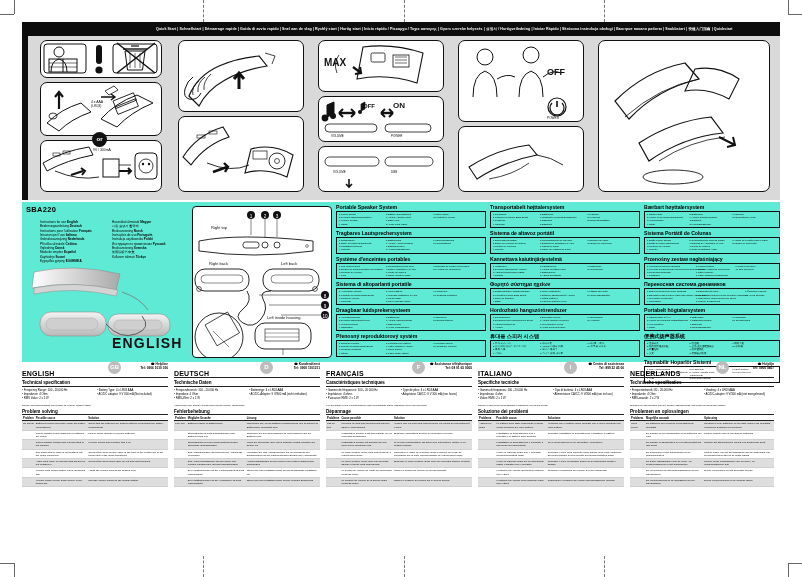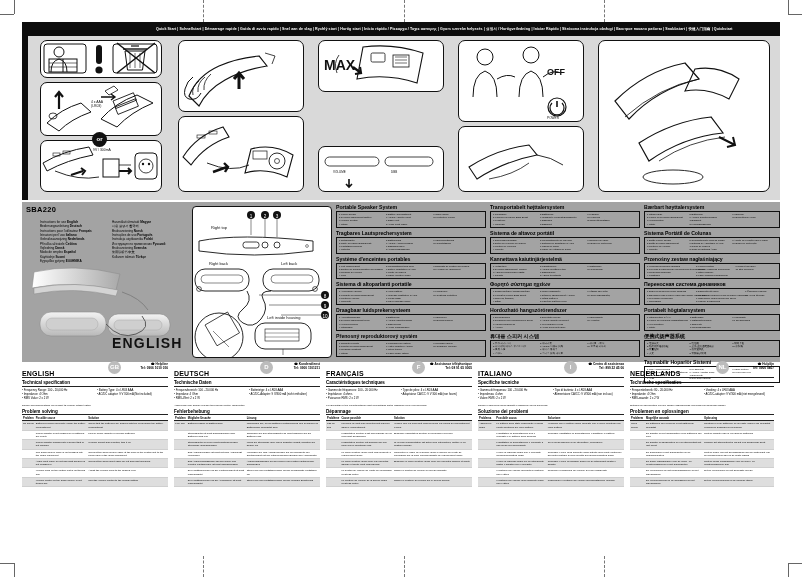--- a/index.html
+++ b/index.html
@@ -17,21 +17,21 @@
   .quickline{position:absolute;left:128px;top:3px;width:620px;height:9px;color:#fff;font-size:3.6px;
        letter-spacing:.1px;white-space:nowrap;font-weight:bold;line-height:9px;background:#0d0d0d;}
   .qsblack{position:absolute;left:0px;top:0px;width:752px;height:14px;background:#0d0d0d;}
 
   .panel{position:absolute;background:#fff;border:1.6px solid #111;border-radius:7px;box-sizing:border-box;}
   .pnl-flat{border-radius:4px;}
 
   .bigtext{position:absolute;font-weight:bold;color:#111;}
 
   
-  .mid{position:absolute;left:22px;top:202px;width:758px;height:160px;background:#a3a3a3;}
+  .mid{position:absolute;left:22px;top:202px;width:758px;height:160px;background:#5eead4;}
   .model{position:absolute;left:4px;top:3px;font-size:7.5px;font-weight:bold;letter-spacing:.3px;}
   .langcols{position:absolute;left:18px;top:18px;width:150px;font-size:3.1px;line-height:4.35px;}
   .langcols .lc{float:left;width:72px;}
   .langcols .b{font-weight:bold;}
   .philips{position:absolute;left:90px;top:133px;font-size:14px;font-weight:bold;letter-spacing:1.2px;color:#111;}
 
   
   .flist{position:absolute;}
   .fhead{font-size:5.2px;font-weight:bold;margin:0 0 1px 0;line-height:6px;letter-spacing:-.05px;}
   .fbox{border:.7px solid #111;padding:1px 2px;display:flex;gap:2px;}
@@ -171,23 +171,42 @@
         <svg width="123" height="49" viewBox="0 0 123 49">
           <path d="M44 6 q30 -4 60 6 l-6 30 q-30 -10 -60 -4 z" fill="none" stroke="#111" stroke-width="1.1"></path>
           <rect x="52" y="12" width="14" height="9" rx="1.5" fill="none" stroke="#111" stroke-width=".8"></rect>
           <rect x="74" y="14" width="16" height="12" fill="none" stroke="#111" stroke-width=".8"></rect>
           <line x1="76" y1="16" x2="88" y2="16" stroke="#111" stroke-width=".6"></line>
           <line x1="76" y1="19" x2="88" y2="19" stroke="#111" stroke-width=".6"></line>
           <line x1="76" y1="22" x2="88" y2="22" stroke="#111" stroke-width=".6"></line>
           <path d="M20 14 q-6 8 -2 18" fill="none" stroke="#111" stroke-width=".8"></path>
           <path d="M34 26 l8 6 m-1 -6 l1 6 l-6 1" stroke="#111" stroke-width="2.2" fill="none"></path>
         </svg>
-        <div class="bigtext" style="left:5px;top:16px;font-size:14px;">MAX</div>
-      </div>
-
+        <div class="bigtext" style="left:5px;top:16px;font-size:10px;">MAX</div>
+      </div>
+
+      <div class="panel" style="left:290px;top:74px;width:126px;height:46px;">
+        <svg width="123" height="43" viewBox="0 0 123 43">
+          <path d="M8 8 l0 12 m0 -12 l7 -3 l0 12 l-7 3" fill="#111" stroke="#111" stroke-width="1"></path>
+          <circle cx="6" cy="21" r="3.4" fill="#111"></circle>
+            <circle cx="14" cy="19" r="3" fill="#111"></circle>
+          <line x1="20" y1="16" x2="36" y2="16" stroke="#111" stroke-width="2.4"></line>
+          <path d="M20 16 l4 -4 m-4 4 l4 4 M36 16 l-4 -4 m4 4 l-4 4" stroke="#111" stroke-width="2" fill="none"></path>
+          <path d="M42 7 l0 7 m0 -7 l4 -2 l0 7 l-4 2" fill="#111" stroke="#111" stroke-width=".7"></path>
+          <circle cx="41" cy="15" r="2" fill="#111"></circle>
+          <line x1="62" y1="16" x2="74" y2="16" stroke="#111" stroke-width="2.4"></line>
+          <path d="M62 16 l4 -4 m-4 4 l4 4 M74 16 l-4 -4 m4 4 l-4 4" stroke="#111" stroke-width="2" fill="none"></path>
+          <rect x="6" y="27" width="52" height="8" rx="4" fill="none" stroke="#111" stroke-width=".8"></rect>
+          <rect x="66" y="27" width="46" height="8" rx="4" fill="none" stroke="#111" stroke-width=".8"></rect>
+          <text x="12" y="40" font-size="3" font-family="Liberation Sans" fill="#111">VOLUME</text>
+          <text x="72" y="40" font-size="3" font-family="Liberation Sans" fill="#111">POWER</text>
+        </svg>
+        <div class="bigtext" style="left:44px;top:6px;font-size:6px;">OFF</div>
+        <div class="bigtext" style="left:74px;top:4px;font-size:8px;">ON</div>
+      </div>
 
       <div class="panel" style="left:290px;top:124px;width:126px;height:46px;">
         <svg width="123" height="43" viewBox="0 0 123 43">
           <rect x="6" y="10" width="54" height="9" rx="4.5" fill="none" stroke="#111" stroke-width=".8"></rect>
           <rect x="66" y="10" width="48" height="9" rx="4.5" fill="none" stroke="#111" stroke-width=".8"></rect>
           <text x="14" y="26" font-size="3" font-family="Liberation Sans" fill="#111">VOLUME</text>
           <text x="72" y="26" font-size="3" font-family="Liberation Sans" fill="#111">DBB</text>
           <path d="M30 32 l0 8 m-3 -3 l3 3 l3 -3" stroke="#111" stroke-width="1.6" fill="none"></path>
         </svg>
       </div>

